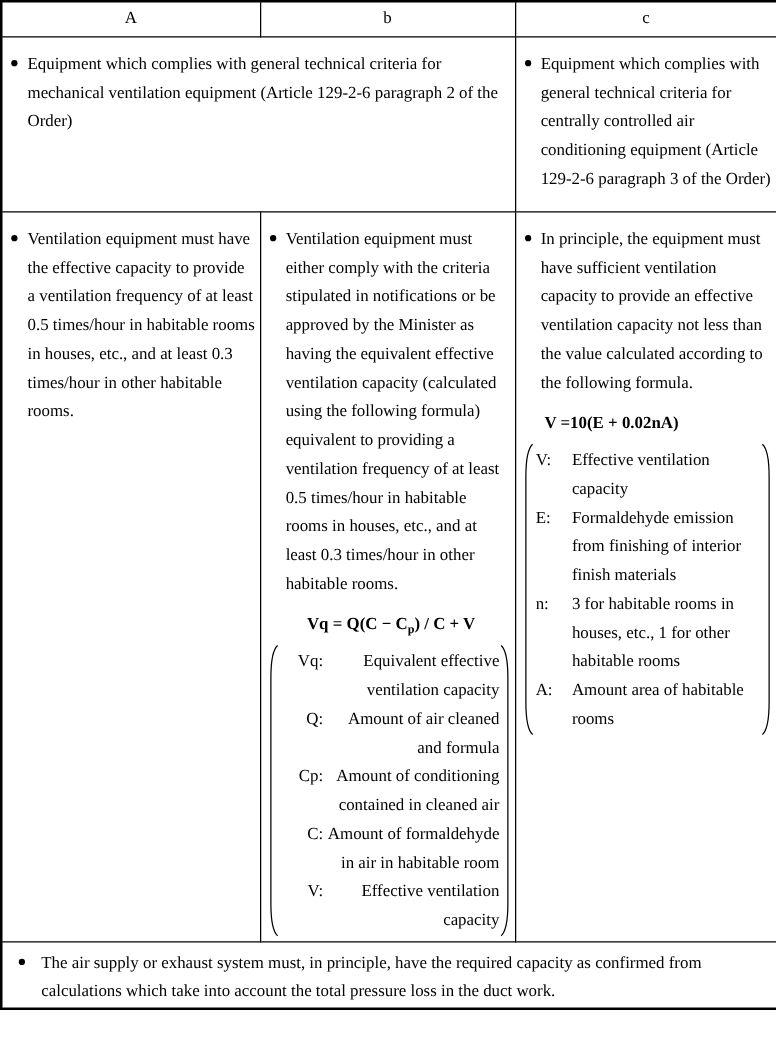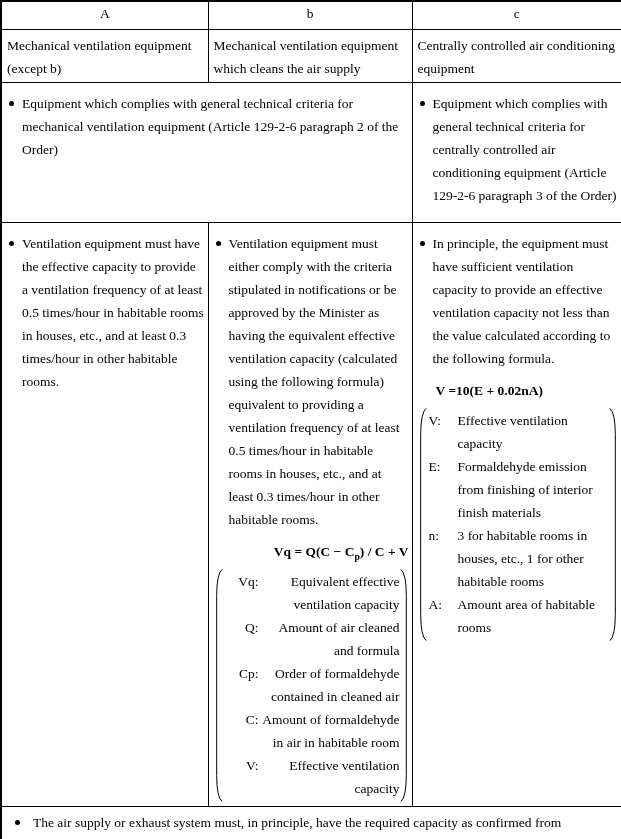--- a/index.html
+++ b/index.html
@@ -59,21 +59,21 @@
     line-height: 23px;
     padding-top: 2px;
   }
   .bp-note .dot { margin-left: 8px; }
   .formula {
     line-height: 23px;
     margin: 9px 0 4px 0;
     white-space: nowrap;
     font-weight: bold;
   }
-  .formula.fb { padding-left: 32px; text-align: right; }
+  .formula.fb { padding-left: 32px; }
   .formula.fc { padding-left: 18px; }
   .formula sub.s {
     font-size: 0.72em;
     vertical-align: sub;
     line-height: 0;
   }
   
   .legend {
     display: flex;
     align-items: stretch;
@@ -113,31 +113,20 @@
     <col style="width:210px">
   </colgroup>
 
   <tbody>
       <tr class="r1">
     <td class="hdr">A</td>
     <td class="hdr">b</td>
     <td class="hdr">c</td>
   </tr>
 
-  <tr class="r2">
-    <td>
-      <div class="plain">Mechanical ventilation equipment (except b)</div>
-    </td>
-    <td>
-      <div class="plain">Mechanical ventilation equipment which cleans the air supply</div>
-    </td>
-    <td>
-      <div class="plain">Centrally controlled air conditioning equipment</div>
-    </td>
-  </tr>
 
   <tr class="r3">
     <td colspan="2">
       <div class="bp">
         <span class="dot"></span>
         <span>Equipment which complies with general technical criteria for mechanical ventilation equipment (Article 129-2-6 paragraph 2 of the Order)</span>
       </div>
     </td>
     <td>
       <div class="bp">
@@ -171,21 +160,21 @@
           <span class="legend-row">
                 <span class="sym">Vq:</span>
                 <span class="desc">Equivalent effective ventilation capacity</span>
               </span>
           <span class="legend-row">
                 <span class="sym">Q:</span>
                 <span class="desc">Amount of air cleaned and formula</span>
               </span>
           <span class="legend-row">
                 <span class="sym">Cp:</span>
-                <span class="desc">Order of formaldehyde contained in cleaned air</span>
+                <span class="desc">Amount of conditioning contained in cleaned air</span>
               </span>
           <span class="legend-row">
                 <span class="sym">C:</span>
                 <span class="desc">Amount of formaldehyde in air in habitable room</span>
               </span>
           <span class="legend-row">
                 <span class="sym">V:</span>
                 <span class="desc">Effective ventilation capacity</span>
               </span>
         </span>

